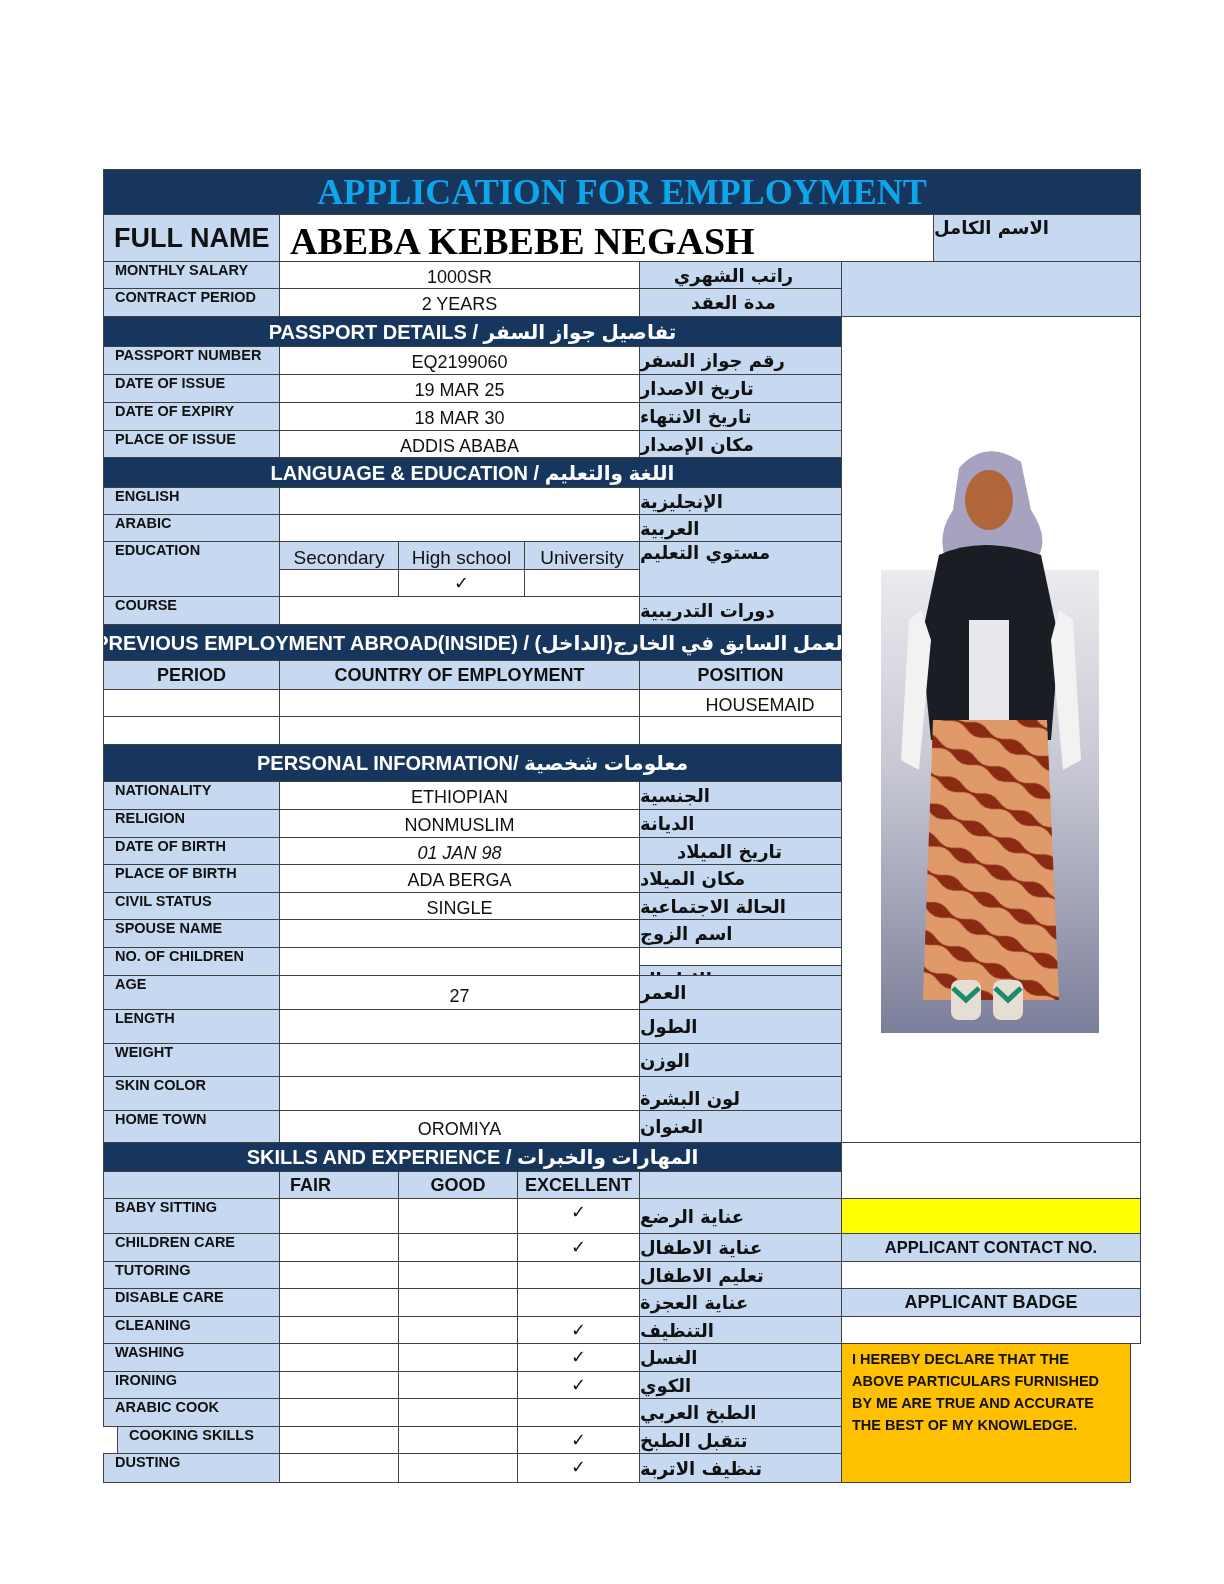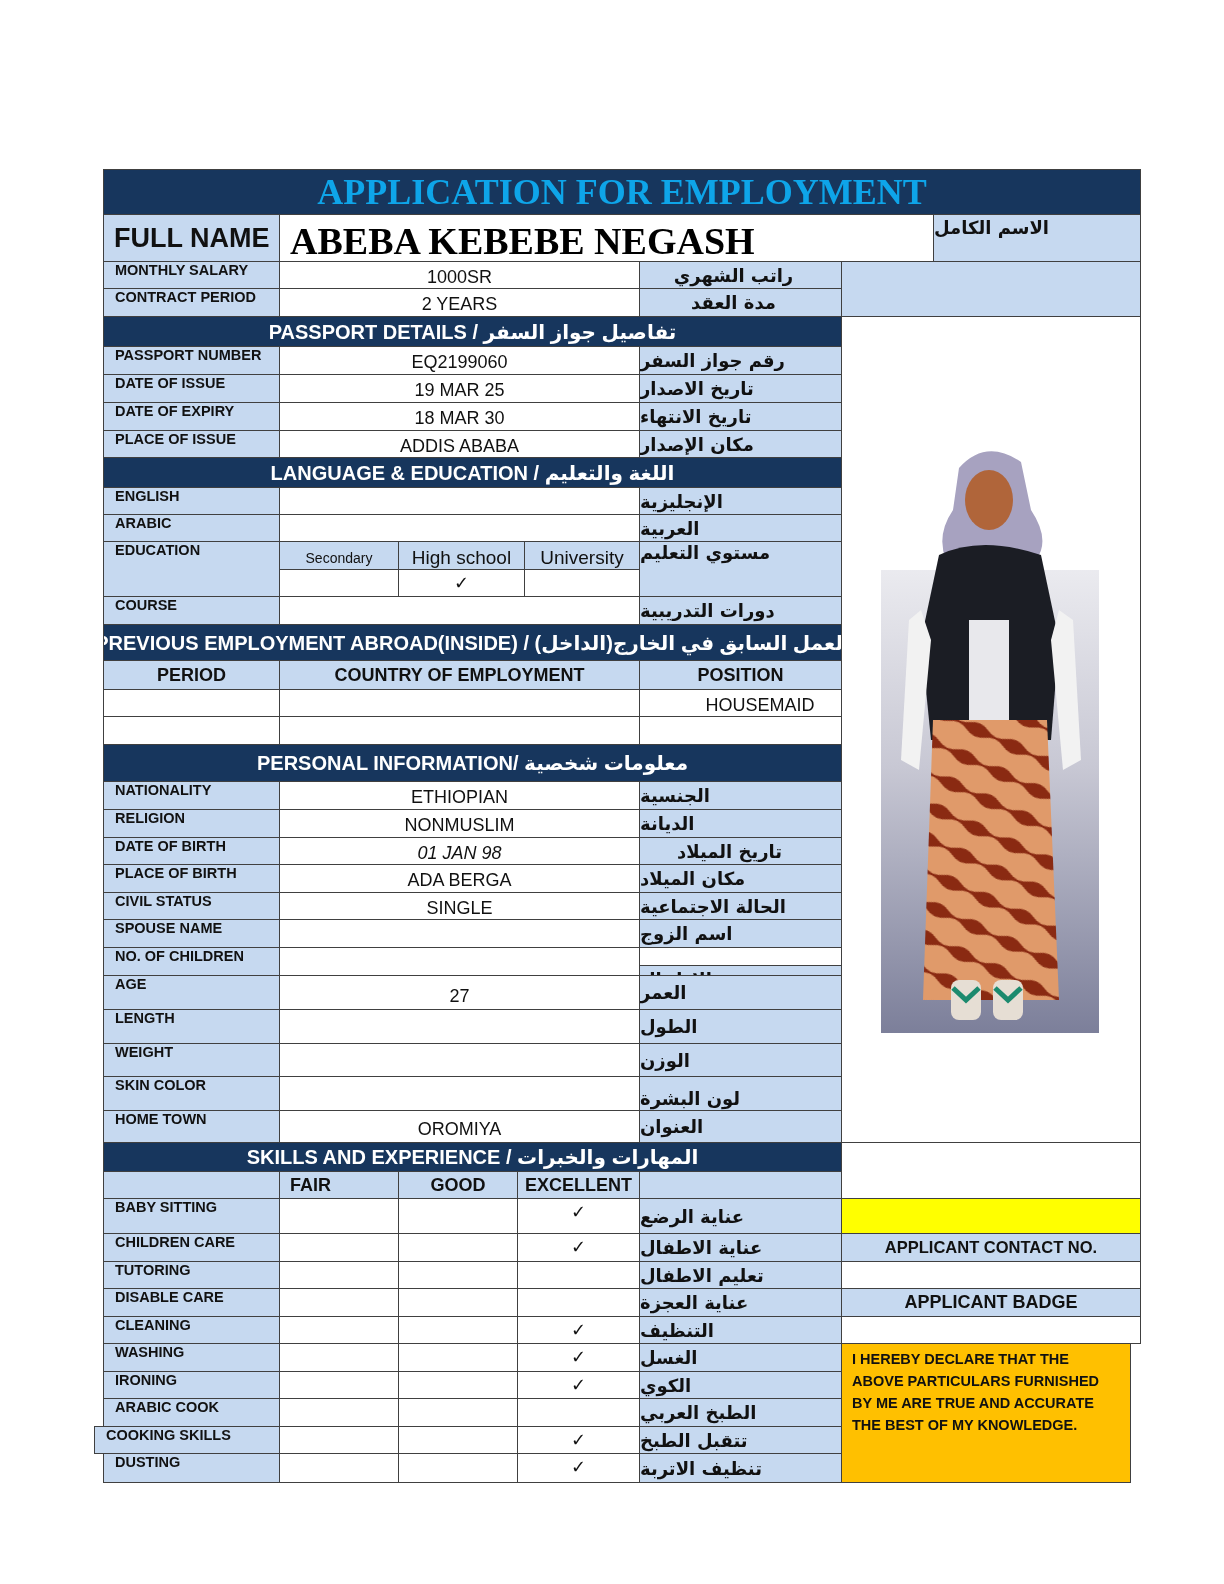--- a/index.html
+++ b/index.html
@@ -48,21 +48,21 @@
     <div class="c wh val" style="left: 279px; top: 430px; width: 361px; height: 28px;">ADDIS ABABA</div>
     <div class="c lb ar" style="left: 639px; top: 430px; width: 203px; height: 28px;">مكان الإصدار</div>
     <div class="c nv" style="left: 103px; top: 457px; width: 739px; height: 31px;">LANGUAGE &amp; EDUCATION / اللغة والتعليم</div>
     <div class="c lb lab" style="left: 103px; top: 487px; width: 177px; height: 28px;">ENGLISH</div>
     <div class="c wh val" style="left: 279px; top: 487px; width: 361px; height: 28px;"></div>
     <div class="c lb ar" style="left: 639px; top: 487px; width: 203px; height: 28px;">الإنجليزية</div>
     <div class="c lb lab" style="left: 103px; top: 514px; width: 177px; height: 28px;">ARABIC</div>
     <div class="c wh val" style="left: 279px; top: 514px; width: 361px; height: 28px;"></div>
     <div class="c lb ar" style="left: 639px; top: 514px; width: 203px; height: 28px;">العربية</div>
     <div class="c lb lab" style="left: 103px; top: 541px; width: 177px; height: 56px;">EDUCATION</div>
-    <div class="c lb" style="left: 279px; top: 541px; width: 120px; height: 29px; justify-content: center; font-size: 14px; color: rgb(17, 17, 17); padding-top: 4px;">Secondary</div>
+    <div class="c lb" style="left: 279px; top: 541px; width: 120px; height: 29px; justify-content: center; font-size: 19px; color: rgb(17, 17, 17); padding-top: 4px;">Secondary</div>
     <div class="c wh chk" style="left: 279px; top: 569px; width: 120px; height: 28px;"></div>
     <div class="c lb" style="left: 398px; top: 541px; width: 127px; height: 29px; justify-content: center; font-size: 19px; color: rgb(17, 17, 17); padding-top: 4px;">High school</div>
     <div class="c wh chk" style="left: 398px; top: 569px; width: 127px; height: 28px;">✓</div>
     <div class="c lb" style="left: 524px; top: 541px; width: 116px; height: 29px; justify-content: center; font-size: 19px; color: rgb(17, 17, 17); padding-top: 4px;">University</div>
     <div class="c wh chk" style="left: 524px; top: 569px; width: 116px; height: 28px;"></div>
     <div class="c lb ar" style="left: 639px; top: 541px; width: 203px; height: 56px; align-items: flex-start;">مستوي التعليم</div>
     <div class="c lb lab" style="left: 103px; top: 596px; width: 177px; height: 29px;">COURSE</div>
     <div class="c wh val" style="left: 279px; top: 596px; width: 361px; height: 29px;"></div>
     <div class="c lb ar" style="left: 639px; top: 596px; width: 203px; height: 29px;">دورات التدريبية</div>
     <div class="c nv" style="left: 103px; top: 624px; width: 739px; height: 37px;">PREVIOUS EMPLOYMENT ABROAD(INSIDE) / العمل السابق في الخارج(الداخل)</div>
@@ -153,21 +153,21 @@
     <div class="c lb lab" style="left: 103px; top: 1371px; width: 177px; height: 28px;">IRONING</div>
     <div class="c wh chk" style="left: 279px; top: 1371px; width: 120px; height: 28px; align-items: flex-start; padding-top: 2px;"></div>
     <div class="c wh chk" style="left: 398px; top: 1371px; width: 120px; height: 28px; align-items: flex-start; padding-top: 2px;"></div>
     <div class="c wh chk" style="left: 517px; top: 1371px; width: 123px; height: 28px; align-items: flex-start; padding-top: 2px;">✓</div>
     <div class="c lb ar" style="left: 639px; top: 1371px; width: 203px; height: 28px;">الكوي</div>
     <div class="c lb lab" style="left: 103px; top: 1398px; width: 177px; height: 29px;">ARABIC COOK</div>
     <div class="c wh chk" style="left: 279px; top: 1398px; width: 120px; height: 29px; align-items: flex-start; padding-top: 2px;"></div>
     <div class="c wh chk" style="left: 398px; top: 1398px; width: 120px; height: 29px; align-items: flex-start; padding-top: 2px;"></div>
     <div class="c wh chk" style="left: 517px; top: 1398px; width: 123px; height: 29px; align-items: flex-start; padding-top: 2px;"></div>
     <div class="c lb ar" style="left: 639px; top: 1398px; width: 203px; height: 29px;">الطبخ العربي</div>
-    <div class="c lb lab" style="left: 94px; top: 1426px; width: 211px; height: 28px;">COOKING SKILLS</div>
+    <div class="c lb lab" style="left: 117px; top: 1426px; width: 211px; height: 28px;">COOKING SKILLS</div>
     <div class="c wh chk" style="left: 279px; top: 1426px; width: 120px; height: 28px; align-items: flex-start; padding-top: 2px;"></div>
     <div class="c wh chk" style="left: 398px; top: 1426px; width: 120px; height: 28px; align-items: flex-start; padding-top: 2px;"></div>
     <div class="c wh chk" style="left: 517px; top: 1426px; width: 123px; height: 28px; align-items: flex-start; padding-top: 2px;">✓</div>
     <div class="c lb ar" style="left: 639px; top: 1426px; width: 203px; height: 28px;">تتقبل الطبخ</div>
     <div class="c lb lab" style="left: 103px; top: 1453px; width: 177px; height: 30px;">DUSTING</div>
     <div class="c wh chk" style="left: 279px; top: 1453px; width: 120px; height: 30px; align-items: flex-start; padding-top: 2px;"></div>
     <div class="c wh chk" style="left: 398px; top: 1453px; width: 120px; height: 30px; align-items: flex-start; padding-top: 2px;"></div>
     <div class="c wh chk" style="left: 517px; top: 1453px; width: 123px; height: 30px; align-items: flex-start; padding-top: 2px;">✓</div>
     <div class="c lb ar" style="left: 639px; top: 1453px; width: 203px; height: 30px;">تنظيف الاتربة</div>
     <div class="c " style="left: 841px; top: 1198px; width: 300px; height: 36px; background: rgb(255, 255, 0);"></div>

